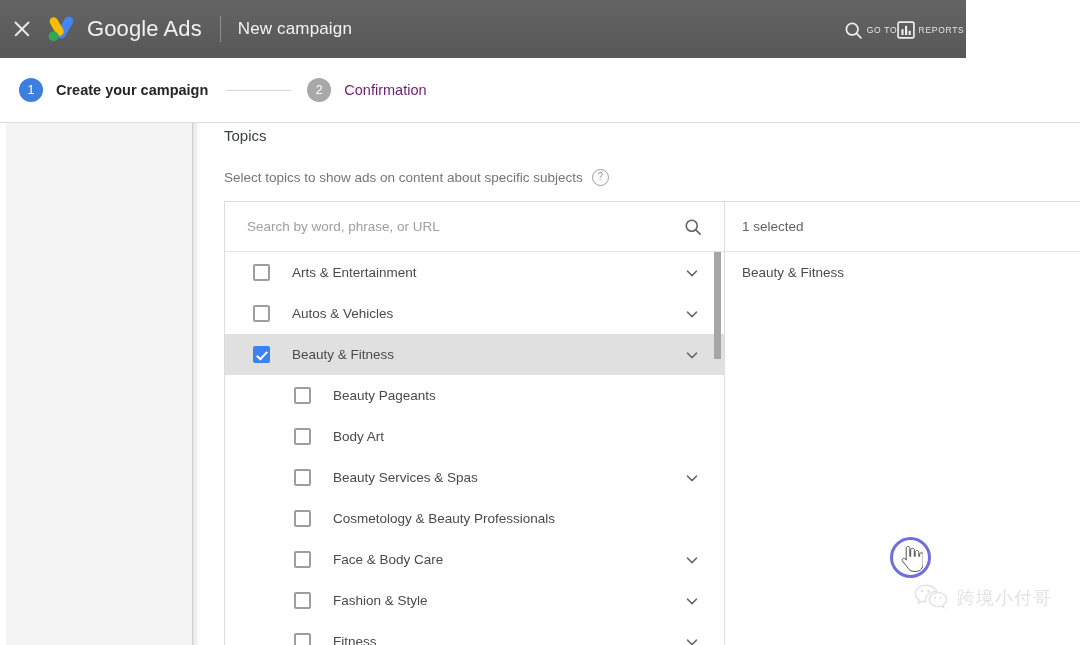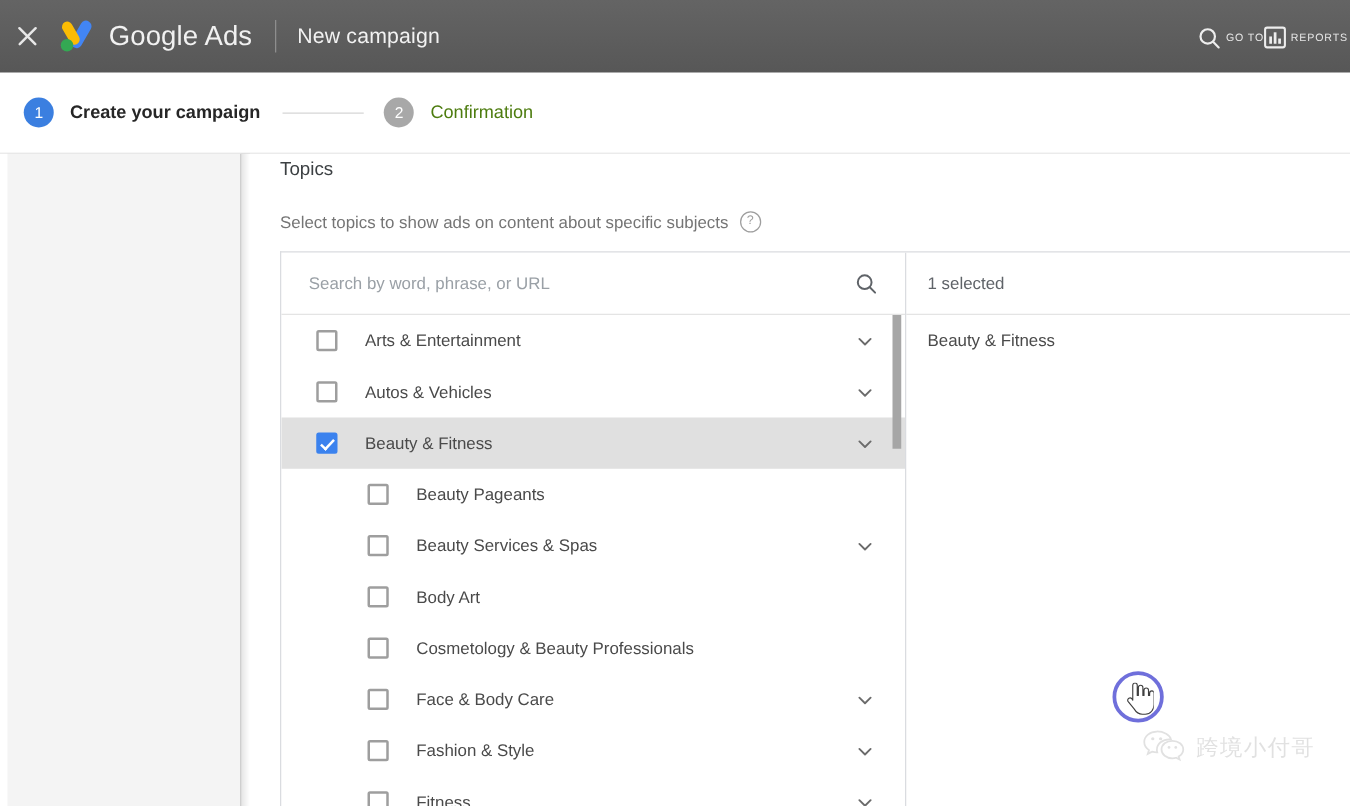--- a/index.html
+++ b/index.html
@@ -20,21 +20,21 @@
     width: 1080px;
     height: 645px;
     overflow: hidden;
     background: #ffffff;
   }
 
   
   .topbar {
     position: absolute;
     left: 0; top: 0;
-    width: 1080px;
+    width: 966px;
     height: 58px;
     background: linear-gradient(180deg, #646464 0%, #5d5d5d 55%, #575757 100%);
     display: flex;
     align-items: center;
     z-index: 30;
   }
   .topbar-close {
     width: 22px;
     height: 22px;
     margin-left: 11px;
@@ -141,21 +141,21 @@
     flex: none;
   }
   .step-1 .step-circle { background: #3b7fe0; margin-left: 19px; }
   .step-2 .step-circle { background: #a8a8a8; }
   .step-label {
     margin-left: 13px;
     font-size: 14.5px;
     white-space: nowrap;
   }
   .step-1 .step-label { color: #262626; font-weight: 700; }
-  .step-2 .step-label { color: #4d7c0f; font-weight: 400; }
+  .step-2 .step-label { color: #701a75; font-weight: 400; }
   .step-connector {
     width: 65px;
     height: 1px;
     background: #d6d6d6;
     margin: 0 16px 0 18px;
     flex: none;
   }
 
   
   .body-area {
@@ -545,31 +545,31 @@
                 <div class="cbox"></div>
                 <div class="tree-label">Beauty Pageants</div>
                 <div class="chev blank">
                   <svg width="18" height="18" viewBox="0 0 24 24" fill="none" stroke="#6b6b6b" stroke-width="2" stroke-linecap="round" stroke-linejoin="round">
                     <polyline points="6,9.5 12,15.5 18,9.5"></polyline>
                   </svg>
                 </div>
               </div>
               <div class="tree-row level-2">
                 <div class="cbox"></div>
+                <div class="tree-label">Body Art</div>
+                <div class="chev blank">
+                  <svg width="18" height="18" viewBox="0 0 24 24" fill="none" stroke="#6b6b6b" stroke-width="2" stroke-linecap="round" stroke-linejoin="round">
+                    <polyline points="6,9.5 12,15.5 18,9.5"></polyline>
+                  </svg>
+                </div>
+              </div>
+              <div class="tree-row level-2">
+                <div class="cbox"></div>
                 <div class="tree-label">Beauty Services &amp; Spas</div>
                 <div class="chev">
-                  <svg width="18" height="18" viewBox="0 0 24 24" fill="none" stroke="#6b6b6b" stroke-width="2" stroke-linecap="round" stroke-linejoin="round">
-                    <polyline points="6,9.5 12,15.5 18,9.5"></polyline>
-                  </svg>
-                </div>
-              </div>
-              <div class="tree-row level-2">
-                <div class="cbox"></div>
-                <div class="tree-label">Body Art</div>
-                <div class="chev blank">
                   <svg width="18" height="18" viewBox="0 0 24 24" fill="none" stroke="#6b6b6b" stroke-width="2" stroke-linecap="round" stroke-linejoin="round">
                     <polyline points="6,9.5 12,15.5 18,9.5"></polyline>
                   </svg>
                 </div>
               </div>
               <div class="tree-row level-2">
                 <div class="cbox"></div>
                 <div class="tree-label">Cosmetology &amp; Beauty Professionals</div>
                 <div class="chev blank">
                   <svg width="18" height="18" viewBox="0 0 24 24" fill="none" stroke="#6b6b6b" stroke-width="2" stroke-linecap="round" stroke-linejoin="round">

